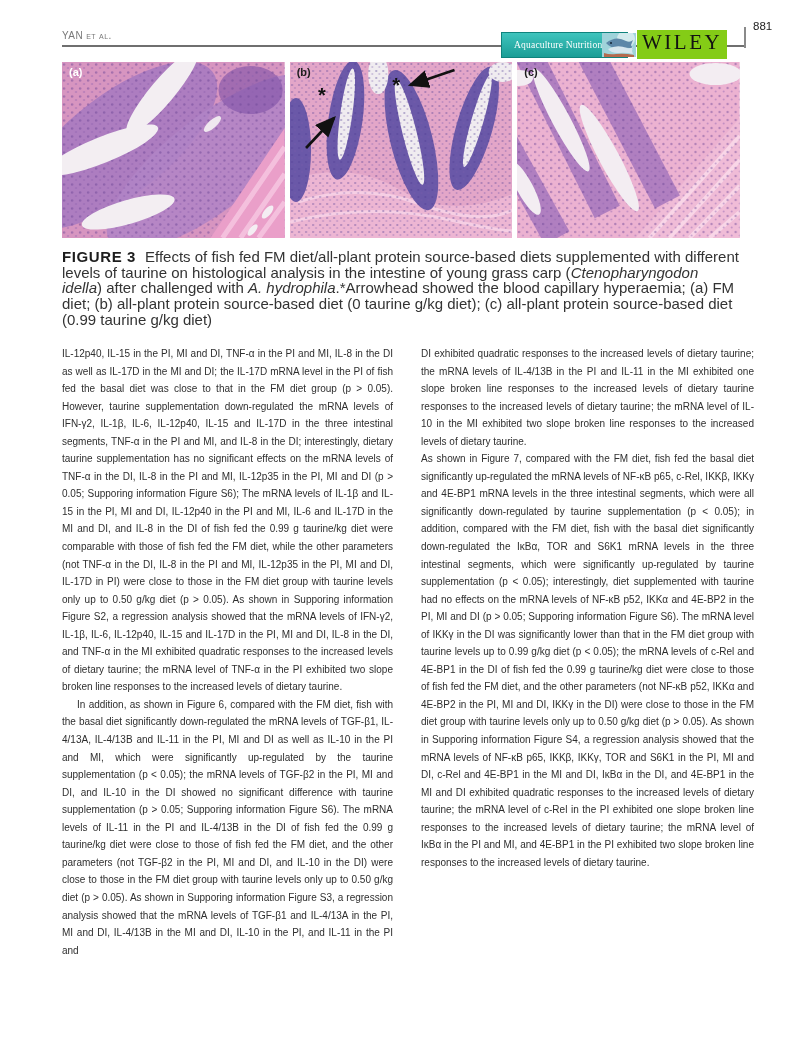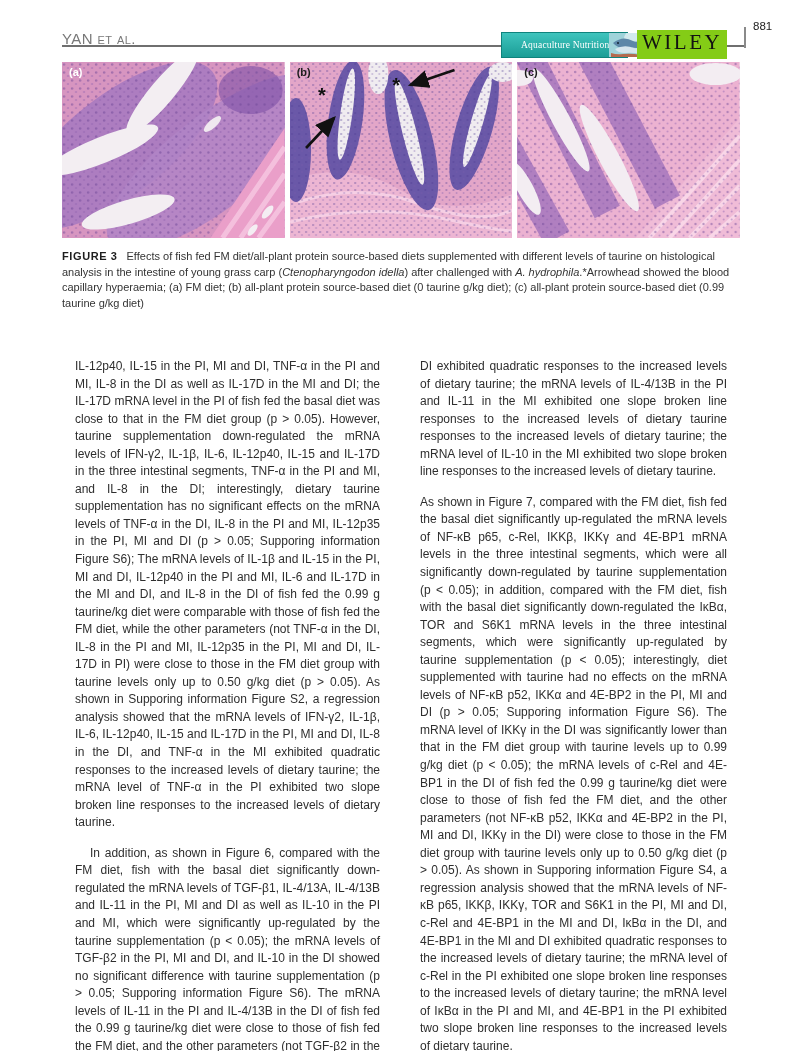--- a/index.html
+++ b/index.html
@@ -1,44 +1,44 @@
 <!DOCTYPE html>
 <html><head>
 <meta charset="utf-8">
 <style>
   html,body{margin:0;padding:0;background:#ffffff;}
   body{width:800px;height:1051px;overflow:hidden;font-family:"Liberation Sans",sans-serif;color:#2f2f2f;position:relative;}
   .page{position:absolute;inset:0;background:#fff;}
 
   
-  .running-head{position:absolute;left:62px;top:30px;font-size:15px;color:#787878;letter-spacing:.4px;font-variant:small-caps;}
+  .running-head{position:absolute;left:62px;top:30px;font-size:10px;color:#787878;letter-spacing:.4px;font-variant:small-caps;}
   .header-rule{position:absolute;left:62px;top:45px;width:682px;height:2px;background:#6f6f6f;}
   .journal-badge{position:absolute;left:501px;top:32px;width:127px;height:26px;background:linear-gradient(180deg,#3fc4bd,#1b9d96);border:1px solid #0f837d;box-sizing:border-box;display:flex;align-items:center;}
-  .journal-badge .jname{flex:1;color:#ffffff;font-family:"Liberation Serif",serif;font-size:9.5px;padding-left:19px;letter-spacing:.2px;white-space:nowrap;}
+  .journal-badge .jname{flex:1;color:#ffffff;font-family:"Liberation Serif",serif;font-size:9.5px;padding-left:12px;letter-spacing:.2px;white-space:nowrap;}
   .journal-badge .fish{width:34px;height:24px;flex:0 0 auto;}
   .wiley{position:absolute;left:637px;top:30px;background:#84cc16;padding:0 5px 4px 5px;font-family:"Liberation Serif",serif;font-size:21px;letter-spacing:2.5px;color:#121212;}
   .page-divider{position:absolute;left:744px;top:27px;width:2px;height:21px;background:#8a8a8a;}
   .page-number{position:absolute;left:753px;top:20px;font-size:11.5px;color:#222;}
 
   
   .figure-row{position:absolute;left:62px;top:62px;width:678px;height:176px;display:flex;gap:5px;}
   .panel{position:relative;flex:1;overflow:hidden;}
   .panel svg{display:block;width:100%;height:100%;}
   .panel-label{position:absolute;left:7px;top:4px;font-size:11px;font-weight:bold;}
   .panel-label.light{color:#ffffff;}
   .panel-label.dark{color:#1c1c1c;}
 
-  .caption{position:absolute;left:62px;top:249px;width:678px;font-size:11px;line-height:15.7px;color:#333;margin:0;}
+  .caption{position:absolute;left:62px;top:249px;width:678px;font-size:15px;line-height:15.7px;color:#333;margin:0;}
   .caption b{letter-spacing:.6px;margin-right:9px;color:#1d1d1d;}
 
   
   .col{position:absolute;top:345px;width:331px;}
   .col.left{left:62px;}
-  .col.right{left:407px;width:333px;}
-  .col p{margin:13px;font-size:12px;line-height:17.55px;text-align:justify;color:#2e2e2e;}
+  .col.right{left:421px;width:333px;}
+  .col p{margin:0;font-size:10px;line-height:17.55px;text-align:justify;color:#2e2e2e;}
   .col p.indent{text-indent:15px;}
   .col h2{margin:26px 0 13px 0;font-size:14.2px;line-height:21.5px;color:#131313;font-weight:bold;}
   .col h2 .sep{font-weight:normal;color:#444;padding:0 9px;}
 </style>
 </head>
 <body>
 
 <div class="page">
 
   <div class="running-head">YAN et al.</div>

